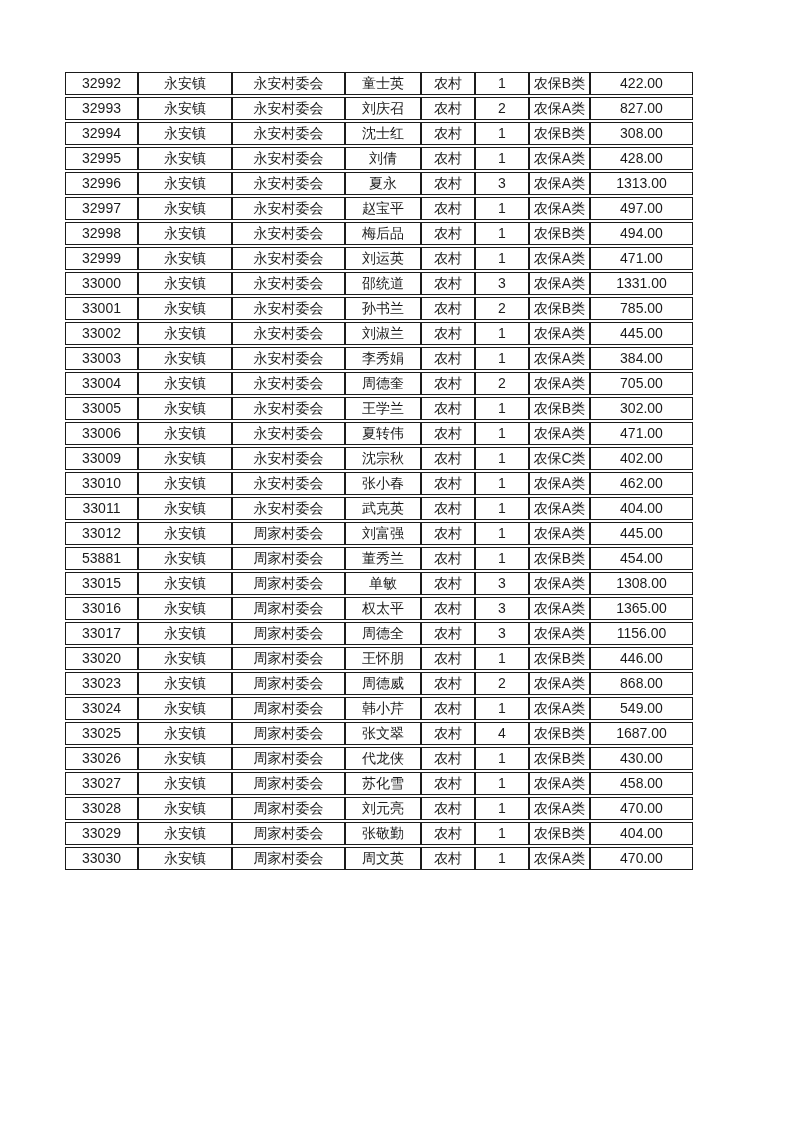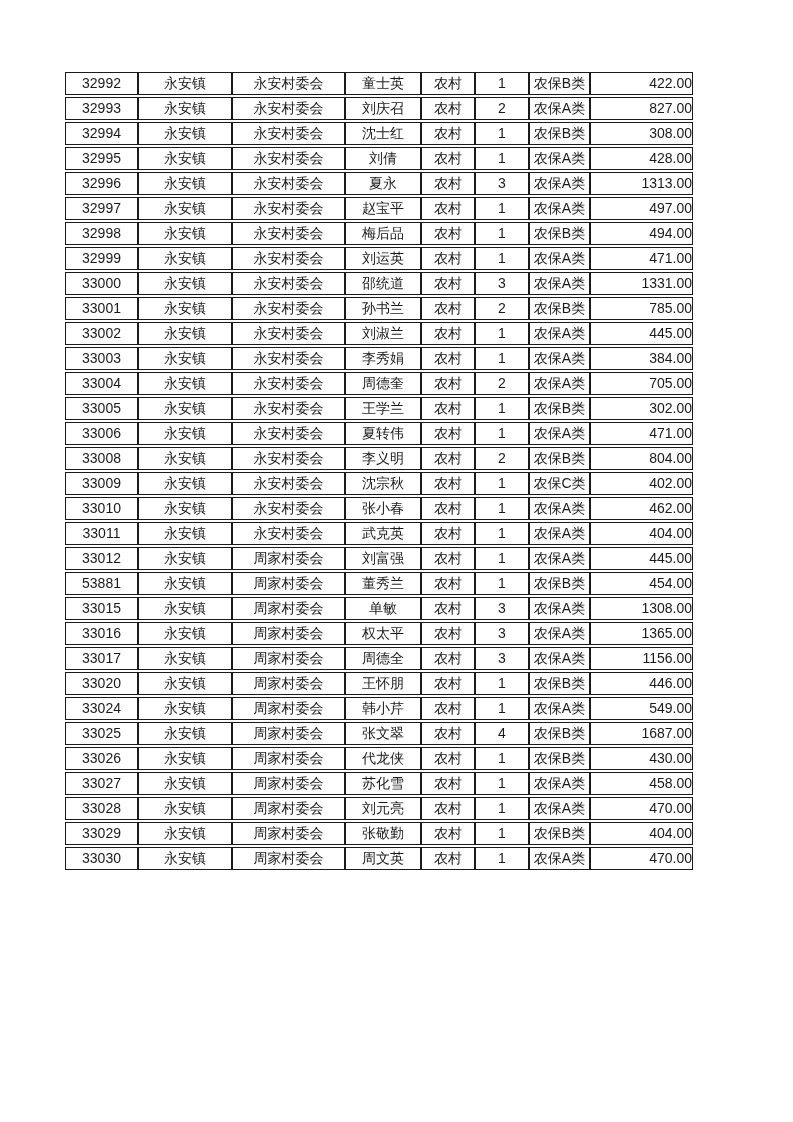--- a/index.html
+++ b/index.html
@@ -38,21 +38,21 @@
     text-align: center;
     vertical-align: middle;
     font-size: 14px;
     line-height: 21px;
     color: var(--text);
     white-space: nowrap;
     overflow: hidden;
     background: var(--bg);
   }
   table.roster td.col-amount {
-    text-align: right;
+    text-align: center;
   }
   col.c0 { width: 73px; }
   col.c1 { width: 94px; }
   col.c2 { width: 113px; }
   col.c3 { width: 76px; }
   col.c4 { width: 54px; }
   col.c5 { width: 54px; }
   col.c6 { width: 61px; }
   col.c7 { width: 103px; }
 </style>
@@ -216,30 +216,20 @@
           <td>33006</td>
           <td>永安镇</td>
           <td>永安村委会</td>
           <td>夏转伟</td>
           <td>农村</td>
           <td>1</td>
           <td>农保A类</td>
           <td class="col-amount">471.00</td>
         </tr>
         <tr>
-          <td>33008</td>
-          <td>永安镇</td>
-          <td>永安村委会</td>
-          <td>李义明</td>
-          <td>农村</td>
-          <td>2</td>
-          <td>农保B类</td>
-          <td class="col-amount">804.00</td>
-        </tr>
-        <tr>
           <td>33009</td>
           <td>永安镇</td>
           <td>永安村委会</td>
           <td>沈宗秋</td>
           <td>农村</td>
           <td>1</td>
           <td>农保C类</td>
           <td class="col-amount">402.00</td>
         </tr>
         <tr>
@@ -314,20 +304,30 @@
         </tr>
         <tr>
           <td>33020</td>
           <td>永安镇</td>
           <td>周家村委会</td>
           <td>王怀朋</td>
           <td>农村</td>
           <td>1</td>
           <td>农保B类</td>
           <td class="col-amount">446.00</td>
+        </tr>
+        <tr>
+          <td>33023</td>
+          <td>永安镇</td>
+          <td>周家村委会</td>
+          <td>周德威</td>
+          <td>农村</td>
+          <td>2</td>
+          <td>农保A类</td>
+          <td class="col-amount">868.00</td>
         </tr>
         <tr>
           <td>33024</td>
           <td>永安镇</td>
           <td>周家村委会</td>
           <td>韩小芹</td>
           <td>农村</td>
           <td>1</td>
           <td>农保A类</td>
           <td class="col-amount">549.00</td>

